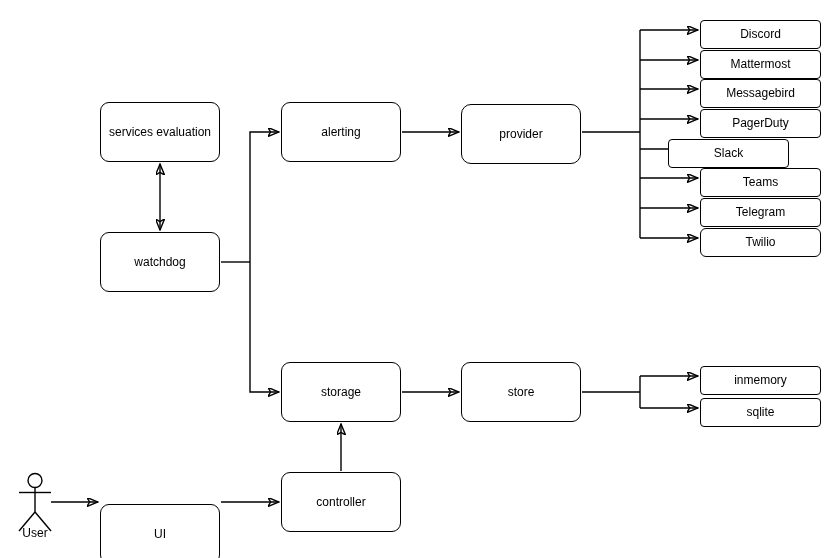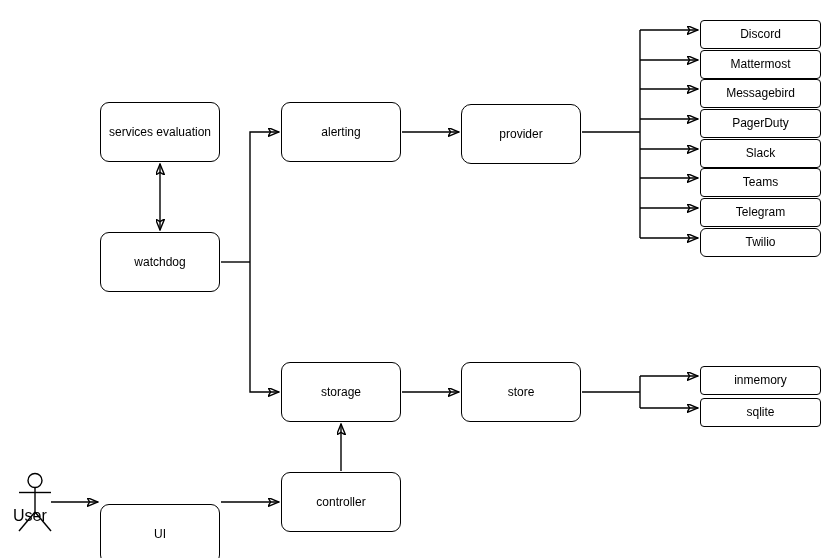--- a/index.html
+++ b/index.html
@@ -50,24 +50,24 @@
     top: 466px;
   }
   .actor line, .actor circle {
     stroke: #000000;
     stroke-width: 1.4;
     fill: none;
   }
   .actor-label {
     position: absolute;
     left: 13px;
-    top: 507px;
+    top: 526px;
     width: 44px;
-    text-align: left;
-    font-size: 16px;
+    text-align: center;
+    font-size: 12px;
   }
 </style>
 </head>
 <body>
 
 <div class="canvas">
 
   <svg class="edges" width="825" height="558" viewBox="0 0 825 558" xmlns="http://www.w3.org/2000/svg">
     <defs>
       <marker id="arrow" markerUnits="userSpaceOnUse" markerWidth="12" markerHeight="9" viewBox="0 0 12 9" refX="11" refY="4.5" orient="auto-start-reverse">
@@ -136,21 +136,21 @@
   </div>
   <div class="node small" style="left:700px; top:50px;">
     <span>Mattermost</span>
   </div>
   <div class="node small" style="left:700px; top:79px;">
     <span>Messagebird</span>
   </div>
   <div class="node small" style="left:700px; top:109px;">
     <span>PagerDuty</span>
   </div>
-  <div class="node small" style="left:700px; top:139px;">
+  <div class="node small" style="left:668px; top:139px;">
     <span>Slack</span>
   </div>
   <div class="node small" style="left:700px; top:168px;">
     <span>Teams</span>
   </div>
   <div class="node small" style="left:700px; top:198px;">
     <span>Telegram</span>
   </div>
   <div class="node small" style="left:700px; top:228px;border-radius:6px;">
     <span>Twilio</span>

